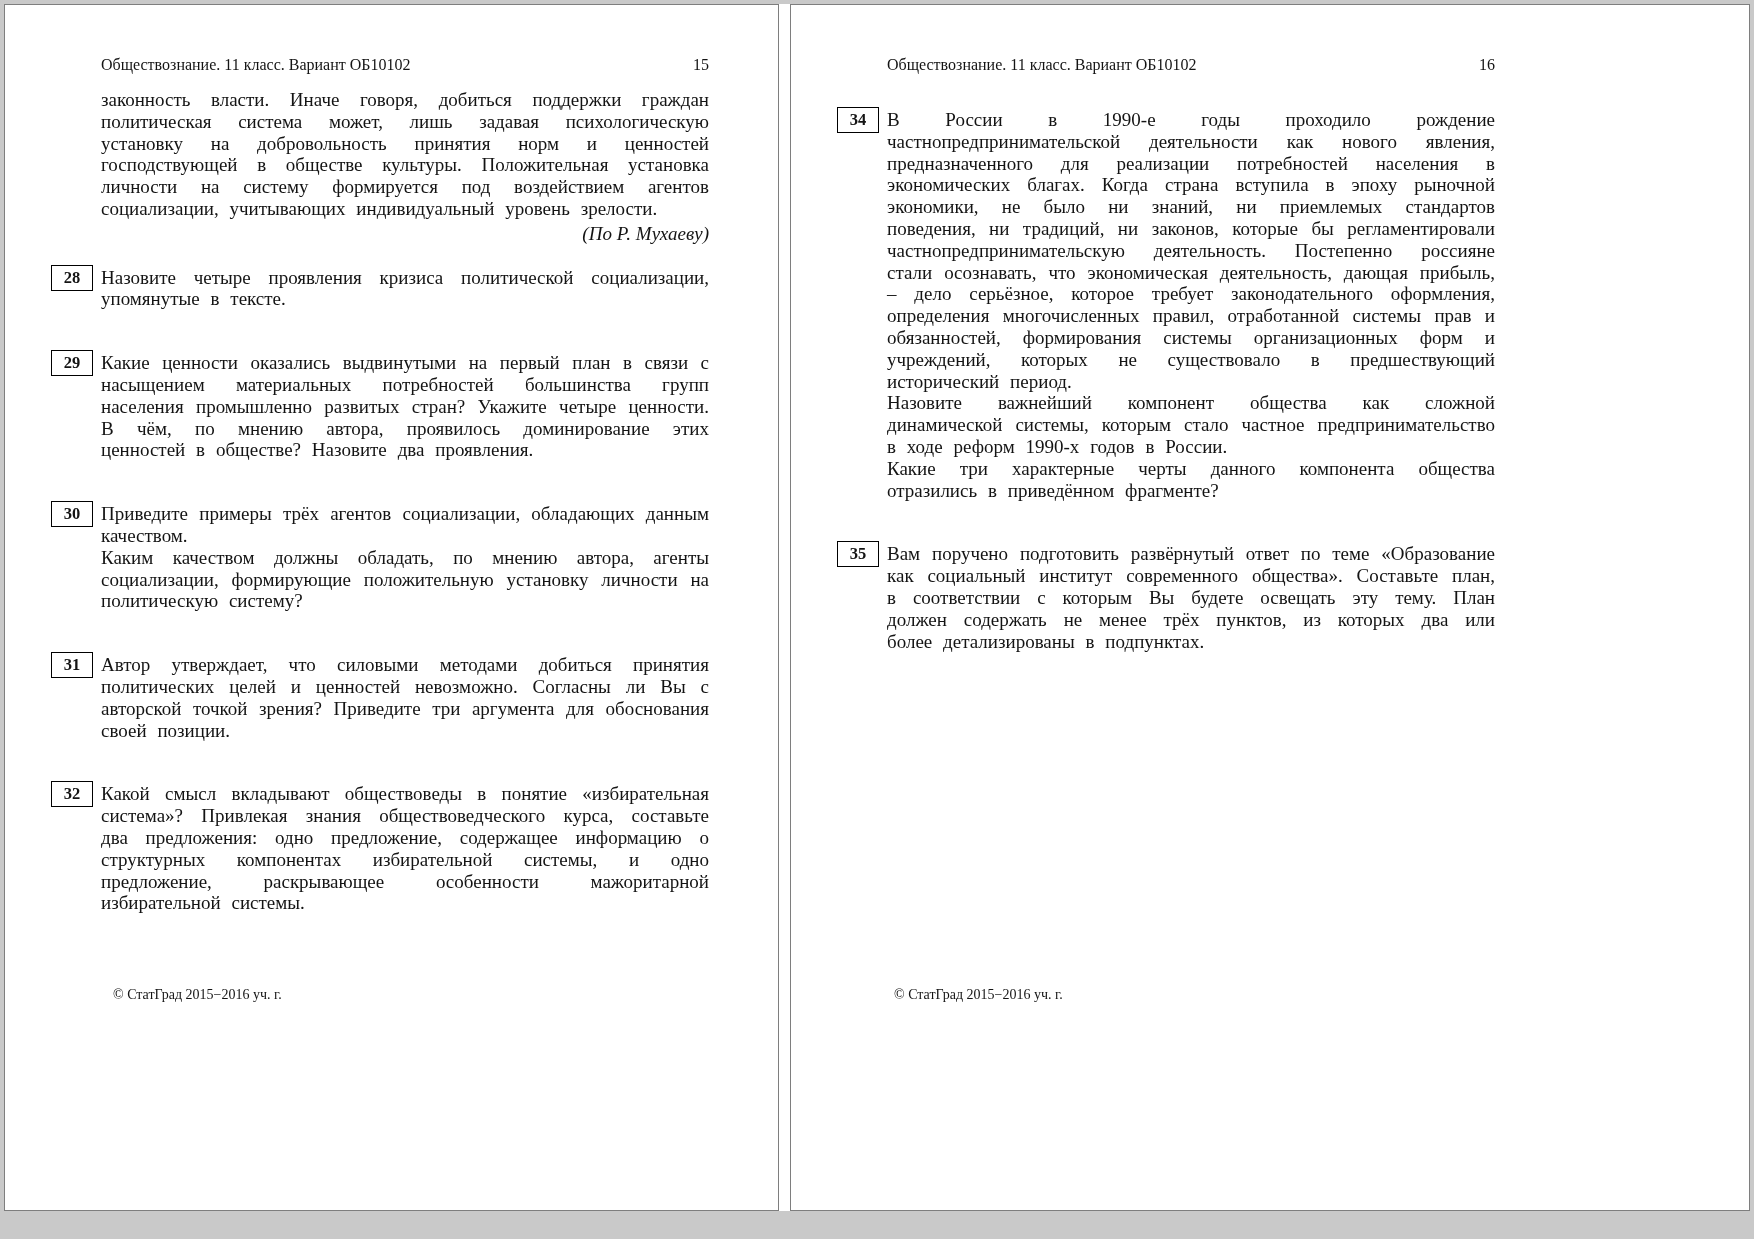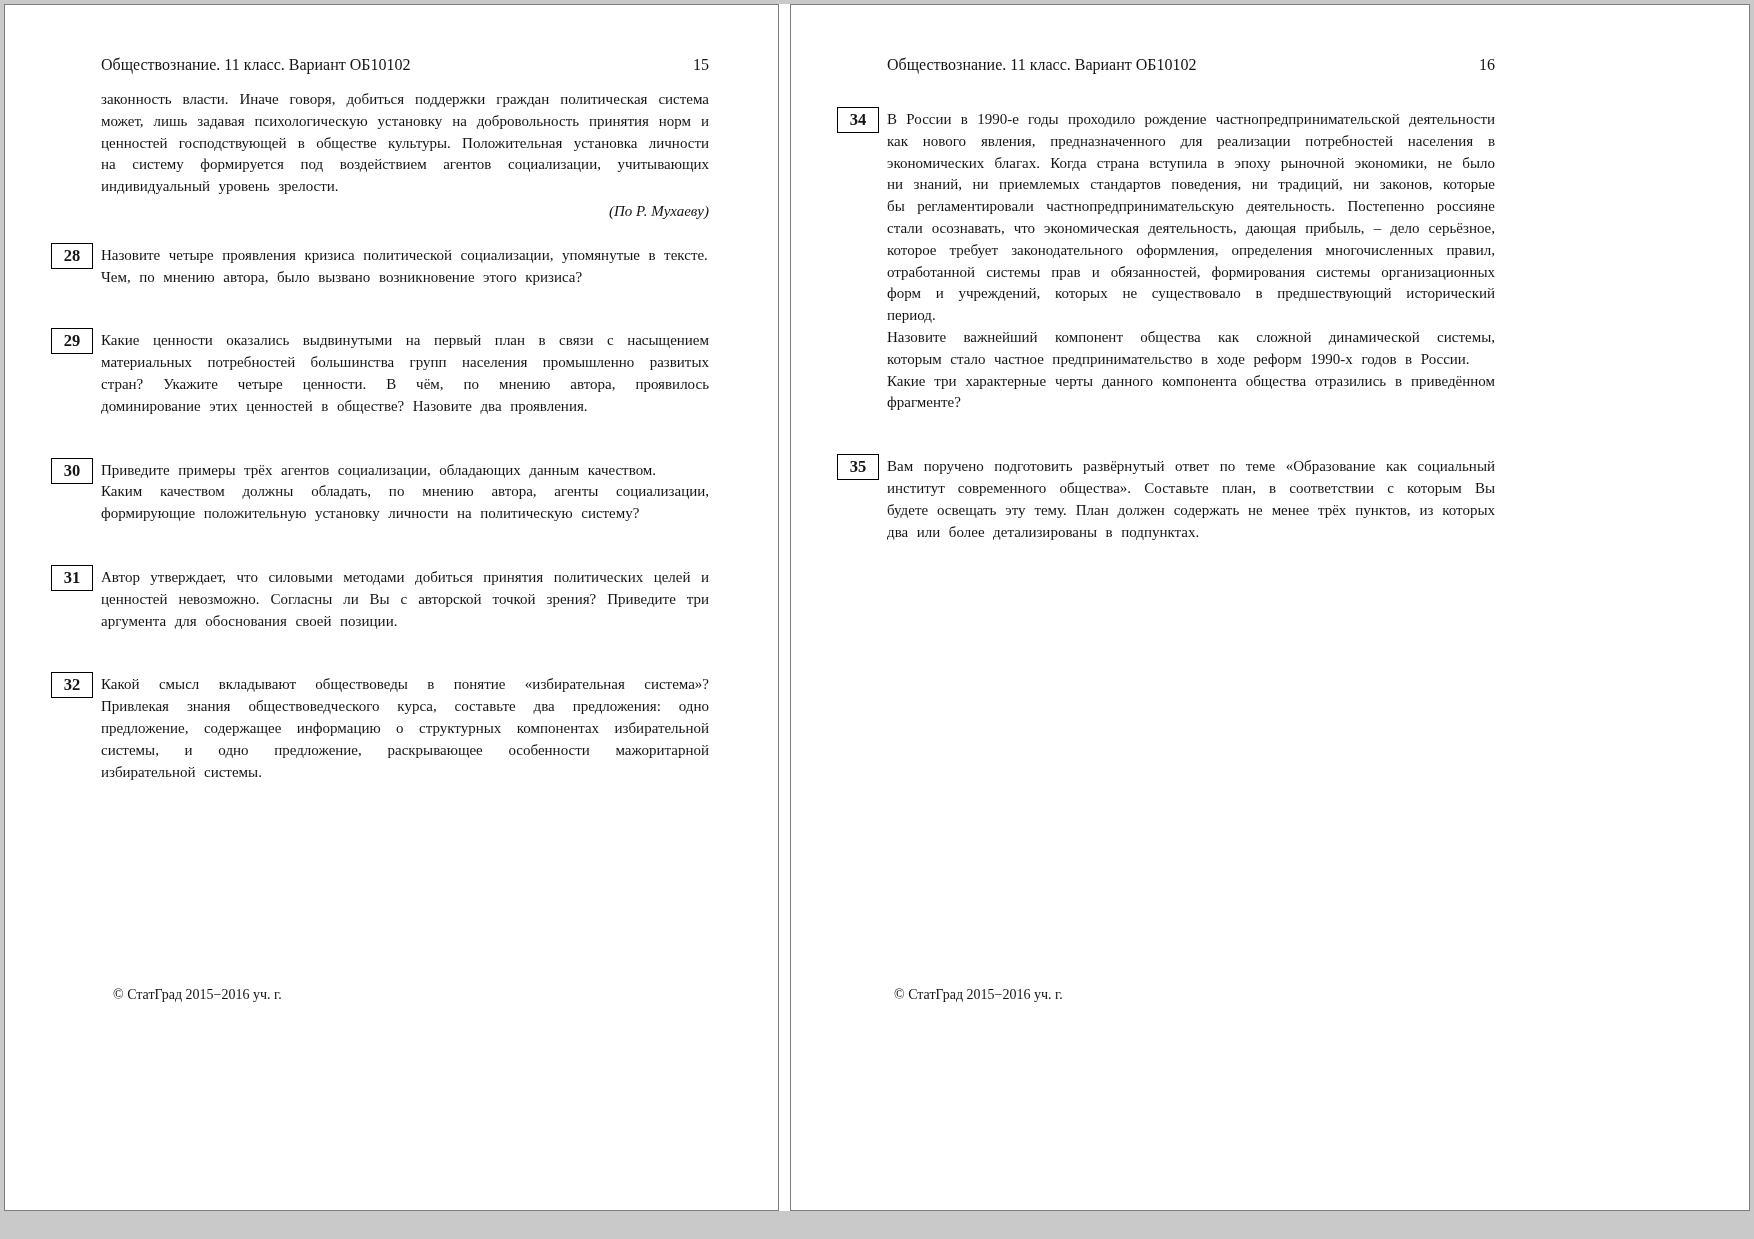--- a/index.html
+++ b/index.html
@@ -25,21 +25,21 @@
   }
   .page { position: absolute; top: 0; height: 100%; }
   .page-left  { left: 0; width: 773px; }
   .page-right { left: 786px; right: 0; }
   .content { position: absolute; top: 50px; left: 96px; width: 608px; }
   .pheader {
     display: flex; justify-content: space-between;
     font-size: 16px; line-height: 20px; margin-bottom: 14px;
   }
   .body-text, .qtext, .attribution {
-    font-size: 15px; line-height: 21.8px;
+    font-size: 19px; line-height: 21.8px;
   }
   .body-text, .qtext {
     text-align: justify;
     word-spacing: 0.32em;
   }
   .body-text p, .qtext p { margin: 0; }
   .attribution {
     font-style: italic; text-align: right; margin-top: 3px;
   }
   .question { position: relative; margin-top: 42px; }
@@ -75,21 +75,20 @@
 
       <div class="body-text">
         <p>законность власти. Иначе говоря, добиться поддержки граждан политическая система может, лишь задавая психологическую установку на добровольность принятия норм и ценностей господствующей в обществе культуры. Положительная установка личности на систему формируется под воздействием агентов социализации, учитывающих индивидуальный уровень зрелости.</p>
       </div>
       <div class="attribution">(По Р. Мухаеву)</div>
 
       <div class="question first">
         <div class="qnum">28</div>
         <div class="qtext">
           <p>Назовите четыре проявления кризиса политической социализации, упомянутые в тексте.</p>
-          <p>Чем, по мнению автора, было вызвано возникновение этого кризиса?</p>
         </div>
       </div>
 
       <div class="question">
         <div class="qnum">29</div>
         <div class="qtext">
           <p>Какие ценности оказались выдвинутыми на первый план в связи с насыщением материальных потребностей большинства групп населения промышленно развитых стран? Укажите четыре ценности. В чём, по мнению автора, проявилось доминирование этих ценностей в обществе? Назовите два проявления.</p>
         </div>
       </div>
 

